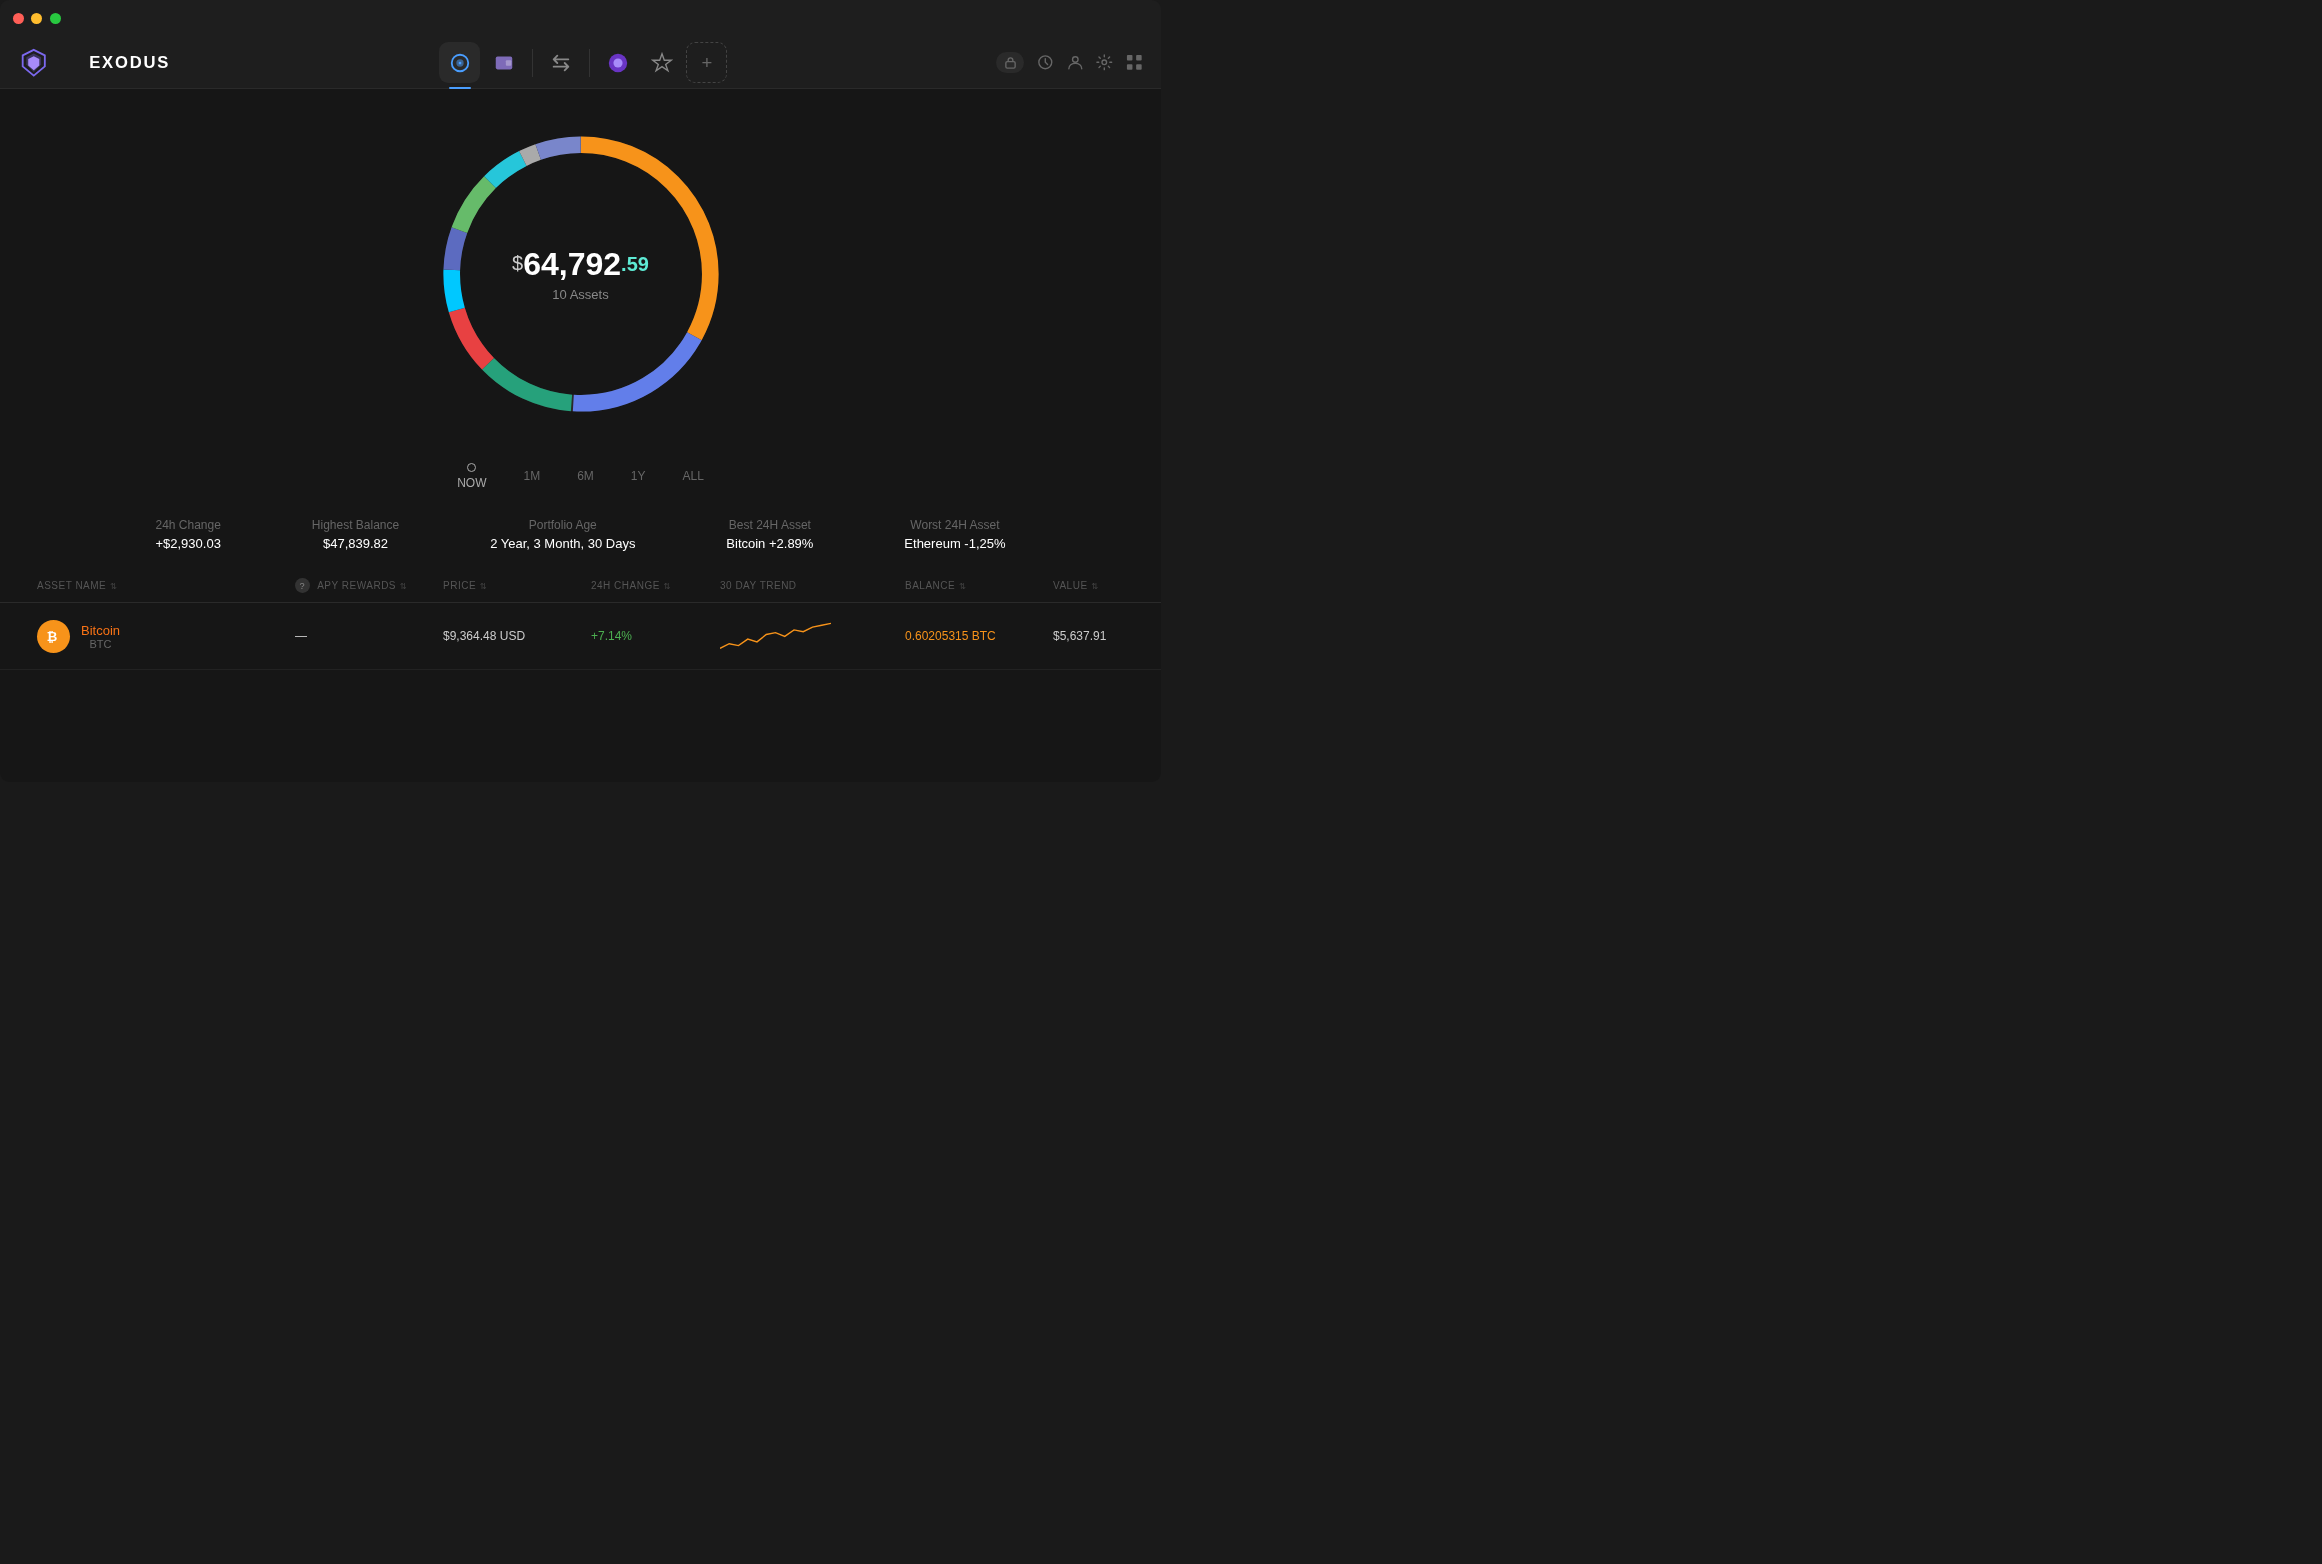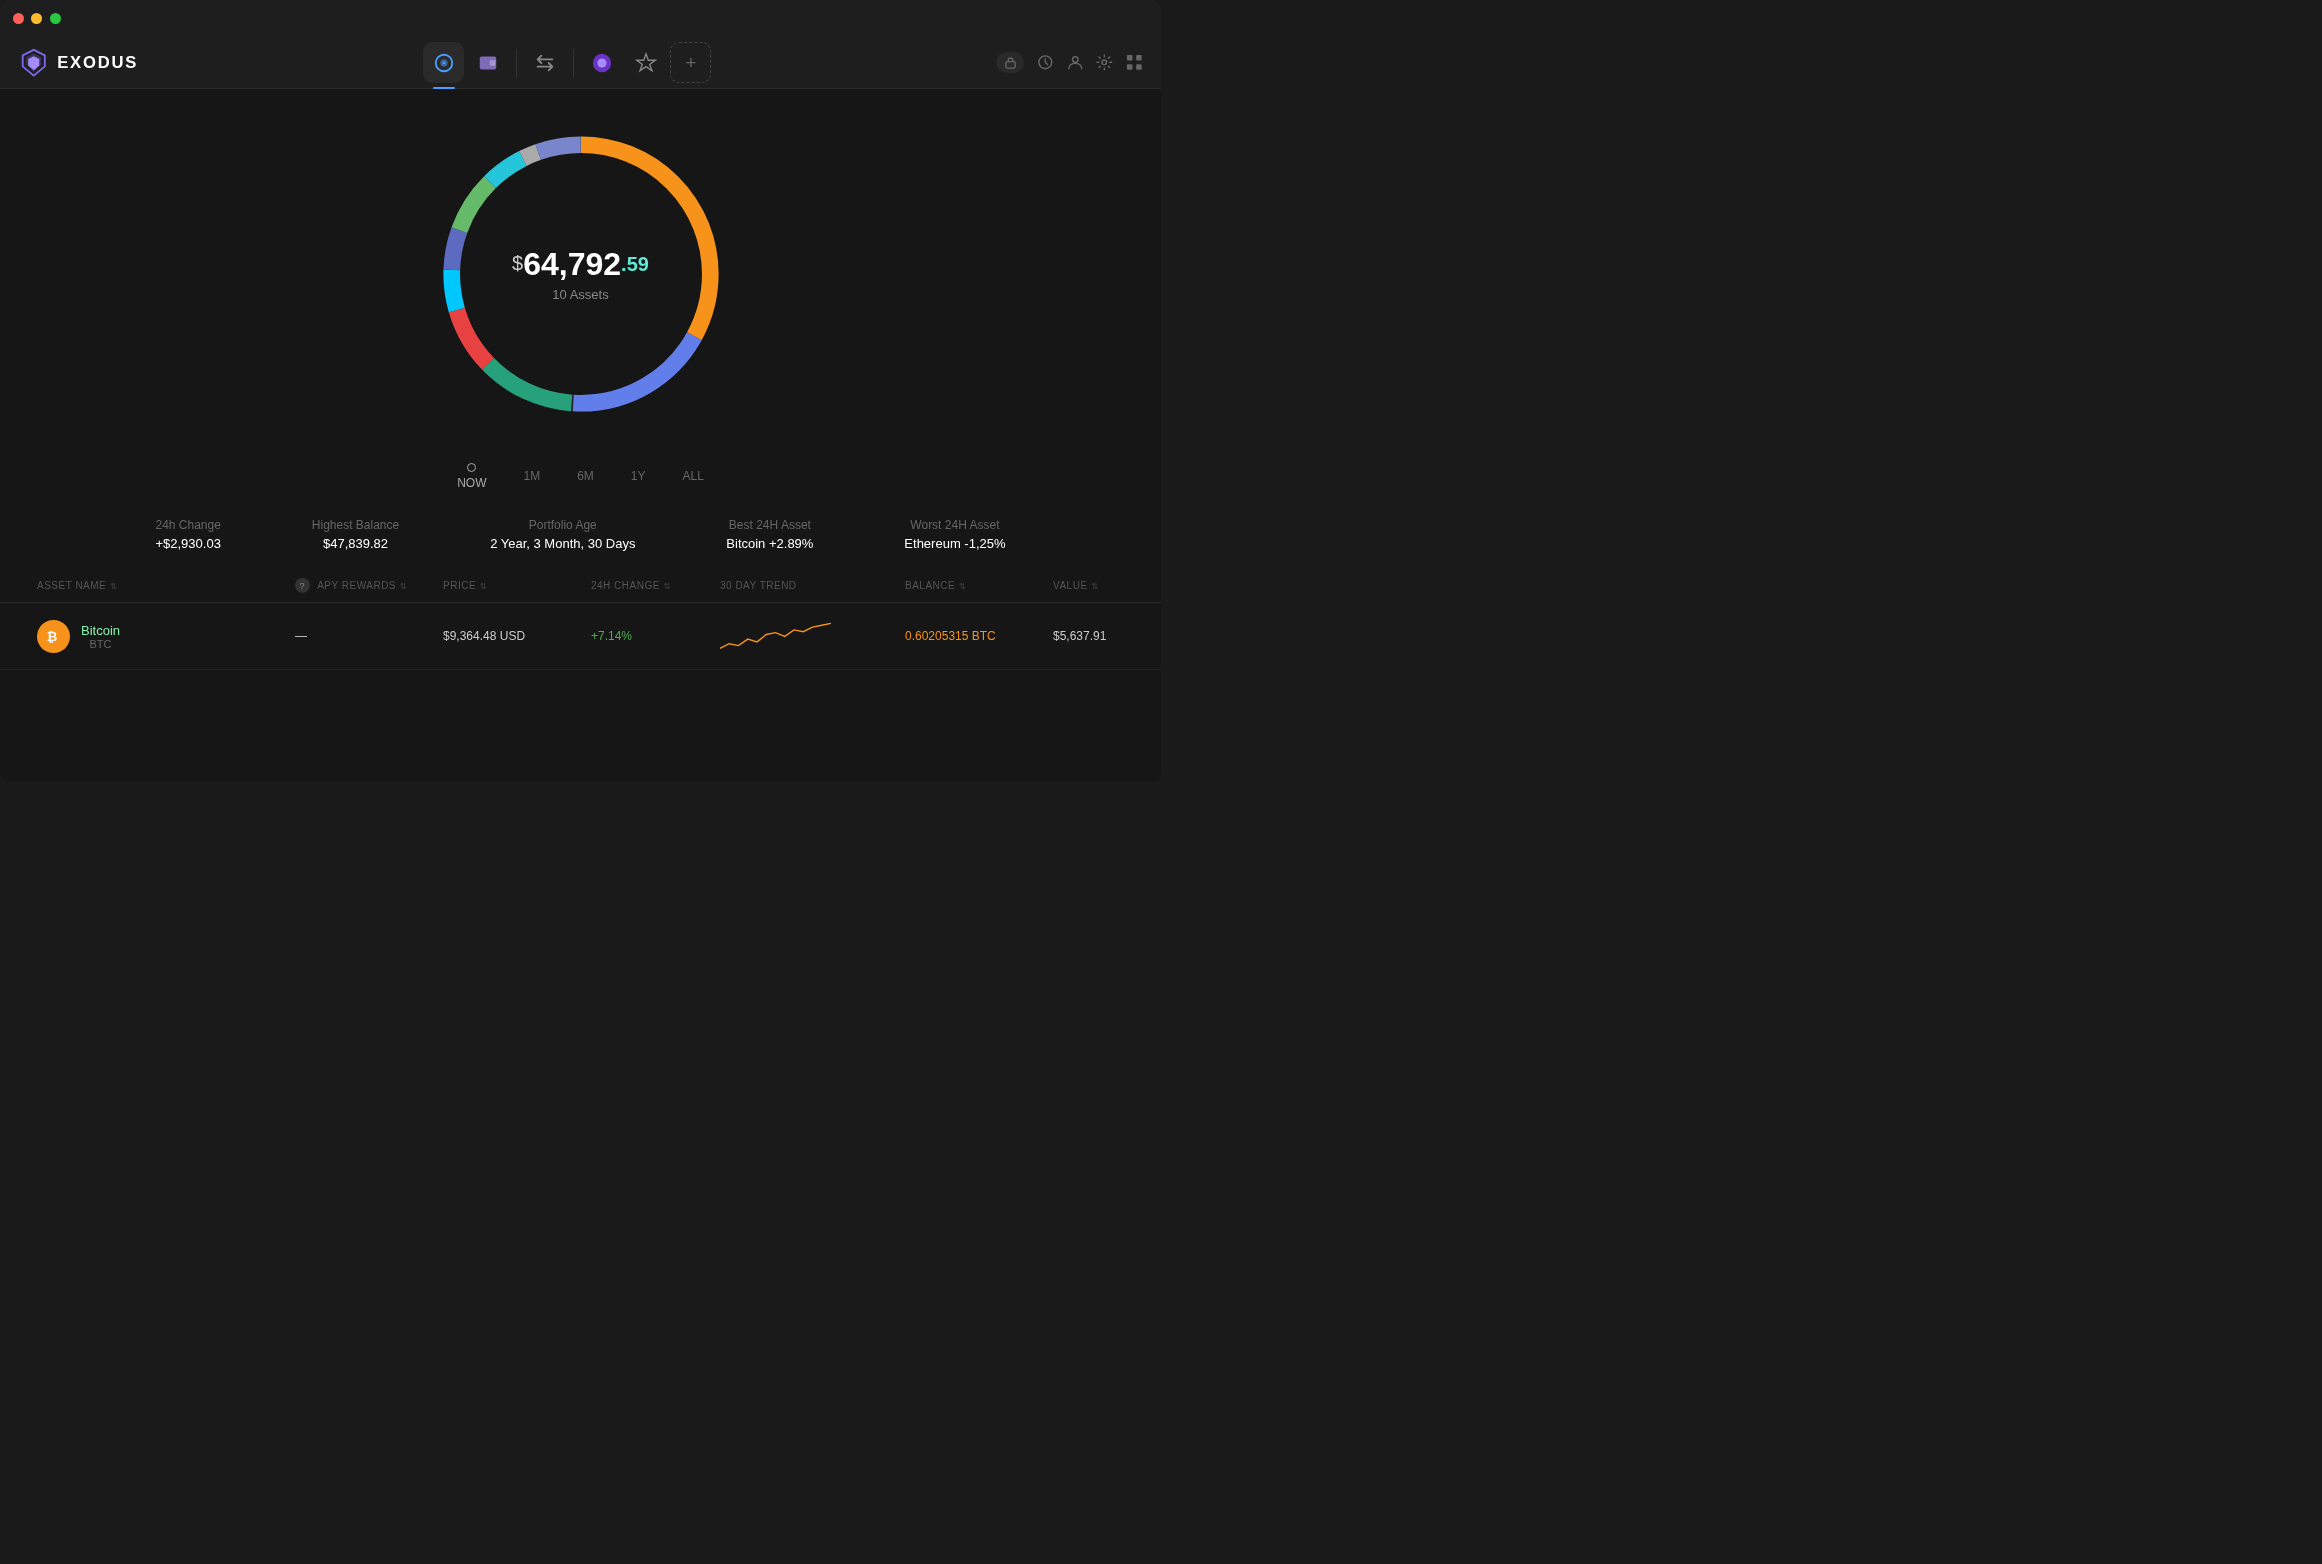--- a/index.html
+++ b/index.html
@@ -47,20 +47,21 @@
       gap: 9.2px;
     }
     .logo-icon {
       width: 29.5px; height: 29.5px;
     }
     .logo-text {
       font-size: 16.6px;
       font-weight: 700;
       letter-spacing: 1.8px;
       color: #fff;
+      margin-left: 32px;
     }
     .navbar-center {
       display: flex;
       align-items: center;
       gap: 3.7px;
     }
     .nav-btn {
       width: 41px; height: 41px;
       border-radius: 9.2px;
       display: flex;
@@ -328,21 +329,21 @@
     }
     .asset-icon {
       width: 33px; height: 33px;
       border-radius: 50%;
       display: flex;
       align-items: center;
       justify-content: center;
       font-size: 16.6px;
     }
     .asset-icon.btc { background: #f7931a; }
-    .asset-name-col .name { font-size: 13px; font-weight: 500; color: #86efac; }
+    .asset-name-col .name { font-size: 13px; font-weight: 500; color: #f97316; }
     .asset-name-col .ticker { font-size: 11px; color: #666; text-align: center; }
 
     .td { font-size: 12px; color: #ccc; }
     .td.positive { color: #4caf50; }
 
     
     .sparkline { height: 37px; width: 111px; }
 
     
     .help-badge {

